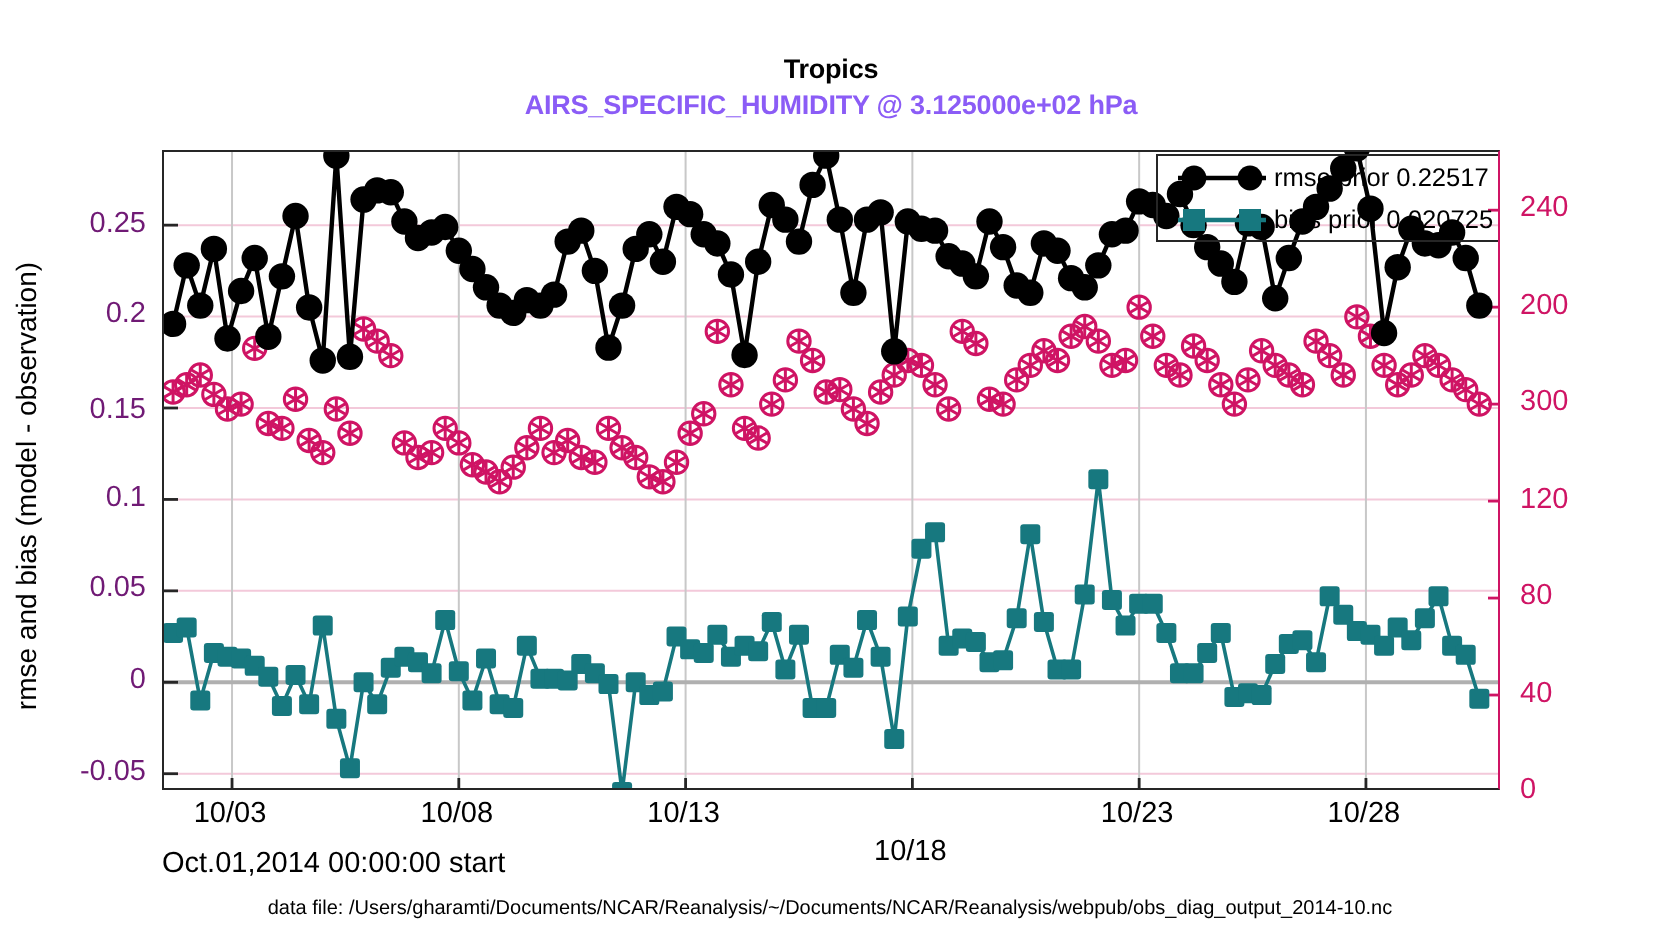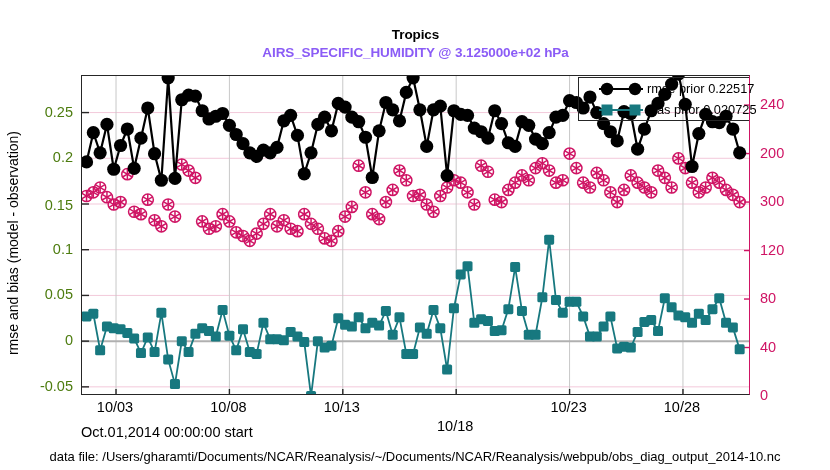--- a/index.html
+++ b/index.html
@@ -75,21 +75,21 @@
     height: 320px;
     overflow: visible;
   }
 
   
   .ytick-left {
     position: absolute;
     right: 757px;
     text-align: right;
     font-size: 14.5px;
-    color: #4d7c0f;
+    color: #701a75;
     white-space: nowrap;
     transform: translateY(-50%);
   }
   .ytick-right {
     position: absolute;
     left: 760px;
     text-align: left;
     font-size: 14.5px;
     color: #cf1464;
     white-space: nowrap;
@@ -128,41 +128,41 @@
     white-space: nowrap;
   }
 
   
   .footer {
     position: absolute;
     left: 0;
     top: 449px;
     width: 830px;
     text-align: center;
-    font-size: 13px;
+    font-size: 10px;
     color: #000;
     white-space: nowrap;
   }
 
   
   .legend {
     position: absolute;
     left: 578px;
     top: 77px;
     width: 171px;
     height: 44px;
     background: transparent;
     border: 1px solid #262626;
     border-left: 1px solid #262626;
     border-right: none;
     box-sizing: border-box;
   }
   .legend-row {
     position: absolute;
-    left: 12px;
+    left: 2px;
     height: 22px;
     width: 100%;
   }
   .legend-row.r1 { top: 0px; }
   .legend-row.r2 { top: 21px; }
   .legend-label {
     position: absolute;
     left: 56px;
     top: 3px;
     font-size: 12.8px;

